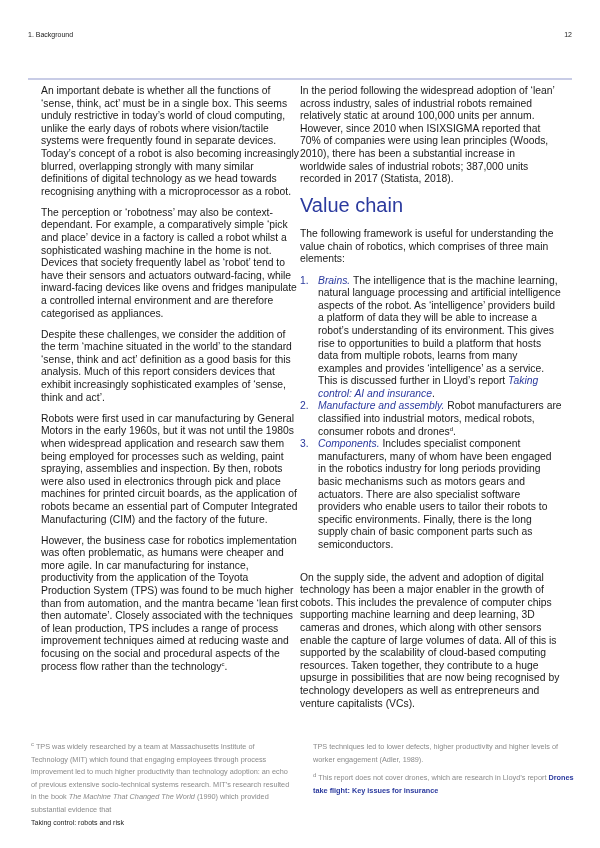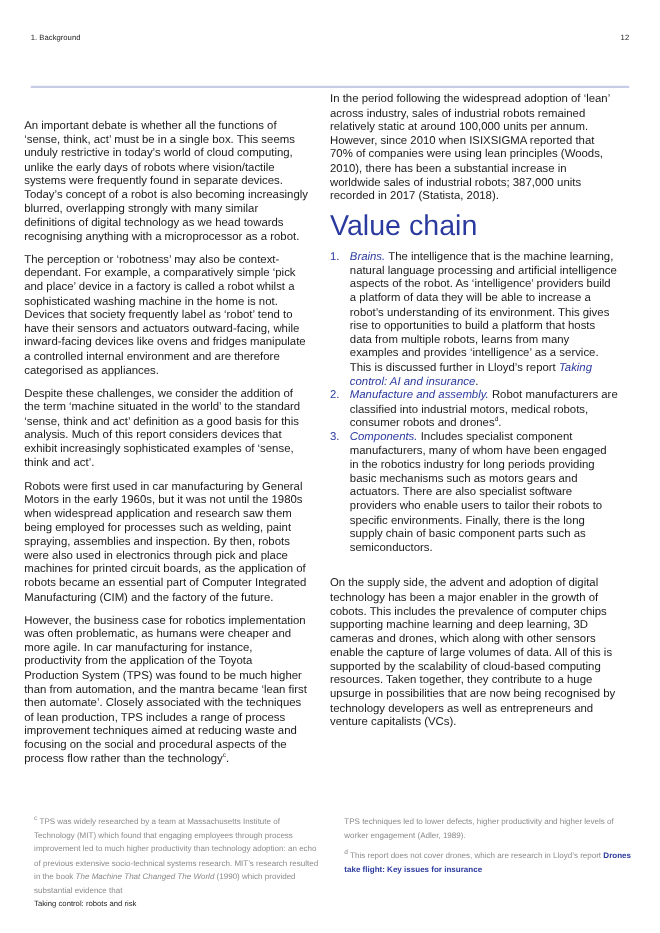--- a/index.html
+++ b/index.html
@@ -10,25 +10,25 @@
   .running-head {
     position: absolute; top: 31px; left: 28px; right: 28px;
     font-size: 7px; color: #222;
   }
   .running-head .page-num { position: absolute; right: 0; top: 0; }
   .rule {
     position: absolute; top: 78px; left: 28px; width: 544px; height: 2px;
     background: #c8cce6;
   }
   .col { position: absolute; top: 85px; width: 258px; font-size: 10.35px; line-height: 12.6px; }
-  .col.left { left: 22px; margin-top: 24px; }
+  .col.left { left: 41px; }
   .col.right { left: 300px; width: 262px; }
   p { margin: 0 0 8.5px 0; }
   h2 {
-    font-weight: normal; color: #2b3a9e; font-size: 26px; line-height: 22px;
+    font-weight: normal; color: #2b3a9e; font-size: 20px; line-height: 22px;
     margin: 2px 0 12px 0;
   }
   .blue { color: #2b3a9e; font-style: italic; }
   .link-i { color: #2b3a9e; font-style: italic; }
   ol { list-style: none; margin: 0 0 12px 0; padding: 0; }
   ol li { position: relative; padding-left: 18px; margin-bottom: 0; }
   ol li .num { position: absolute; left: 0; top: 0; color: #2b3a9e; }
   sup { font-size: 6px; line-height: 0; }
   .fn { position: absolute; font-size: 7.3px; line-height: 12.6px; color: #8a8a8a; width: 262px; }
   .fn.left { left: 31px; top: 741px; }
@@ -51,20 +51,21 @@
   <p>An important debate is whether all the functions of ‘sense, think, act’ must be in a single box. This seems unduly restrictive in today’s world of cloud computing, unlike the early days of robots where vision/tactile systems were frequently found in separate devices. Today’s concept of a robot is also becoming increasingly blurred, overlapping strongly with many similar definitions of digital technology as we head towards recognising anything with a microprocessor as a robot.</p>
   <p>The perception or ‘robotness’ may also be context-dependant. For example, a comparatively simple ‘pick and place’ device in a factory is called a robot whilst a sophisticated washing machine in the home is not. Devices that society frequently label as ‘robot’ tend to have their sensors and actuators outward-facing, while inward-facing devices like ovens and fridges manipulate a controlled internal environment and are therefore categorised as appliances.</p>
   <p>Despite these challenges, we consider the addition of the term ‘machine situated in the world’ to the standard ‘sense, think and act’ definition as a good basis for this analysis. Much of this report considers devices that exhibit increasingly sophisticated examples of ‘sense, think and act’.</p>
   <p>Robots were first used in car manufacturing by General Motors in the early 1960s, but it was not until the 1980s when widespread application and research saw them being employed for processes such as welding, paint spraying, assemblies and inspection. By then, robots were also used in electronics through pick and place machines for printed circuit boards, as the application of robots became an essential part of Computer Integrated Manufacturing (CIM) and the factory of the future.</p>
   <p><span>However, the business case for robotics implementation was often problematic, as humans were cheaper and more agile. In car manufacturing for instance, productivity from the application of the Toyota Production System (TPS) was found to be much higher than from automation, and the mantra became ‘lean first then automate’. Closely associated with the techniques of lean production, TPS includes a range of process improvement techniques aimed at reducing waste and focusing on the social and procedural aspects of the process flow rather than the technology</span><sup>c</sup><span>.</span></p>
 </div>
 
 <div class="col right">
   <p>In the period following the widespread adoption of ‘lean’ across industry, sales of industrial robots remained relatively static at around 100,000 units per annum. However, since 2010 when ISIXSIGMA reported that 70% of companies were using lean principles (Woods, 2010), there has been a substantial increase in worldwide sales of industrial robots; 387,000 units recorded in 2017 (Statista, 2018).</p>
   <h2>Value chain</h2>
+  <p>The following framework is useful for understanding the value chain of robotics, which comprises of three main elements:</p>
   <ol>
     <li>
       <span class="num">1.</span>
       <span class="blue">Brains.</span><span> The intelligence that is the machine learning, natural language processing and artificial intelligence aspects of the robot. As ‘intelligence’ providers build a platform of data they will be able to increase a robot’s understanding of its environment. This gives rise to opportunities to build a platform that hosts data from multiple robots, learns from many examples and provides ‘intelligence’ as a service. This is discussed further in Lloyd’s report </span><span class="link-i">Taking control: AI and insurance</span><span>.</span>
     </li>
     <li>
       <span class="num">2.</span>
       <span class="blue">Manufacture and assembly.</span><span> Robot manufacturers are classified into industrial motors, medical robots, consumer robots and drones</span><sup>d</sup><span>.</span>
     </li>
     <li>

